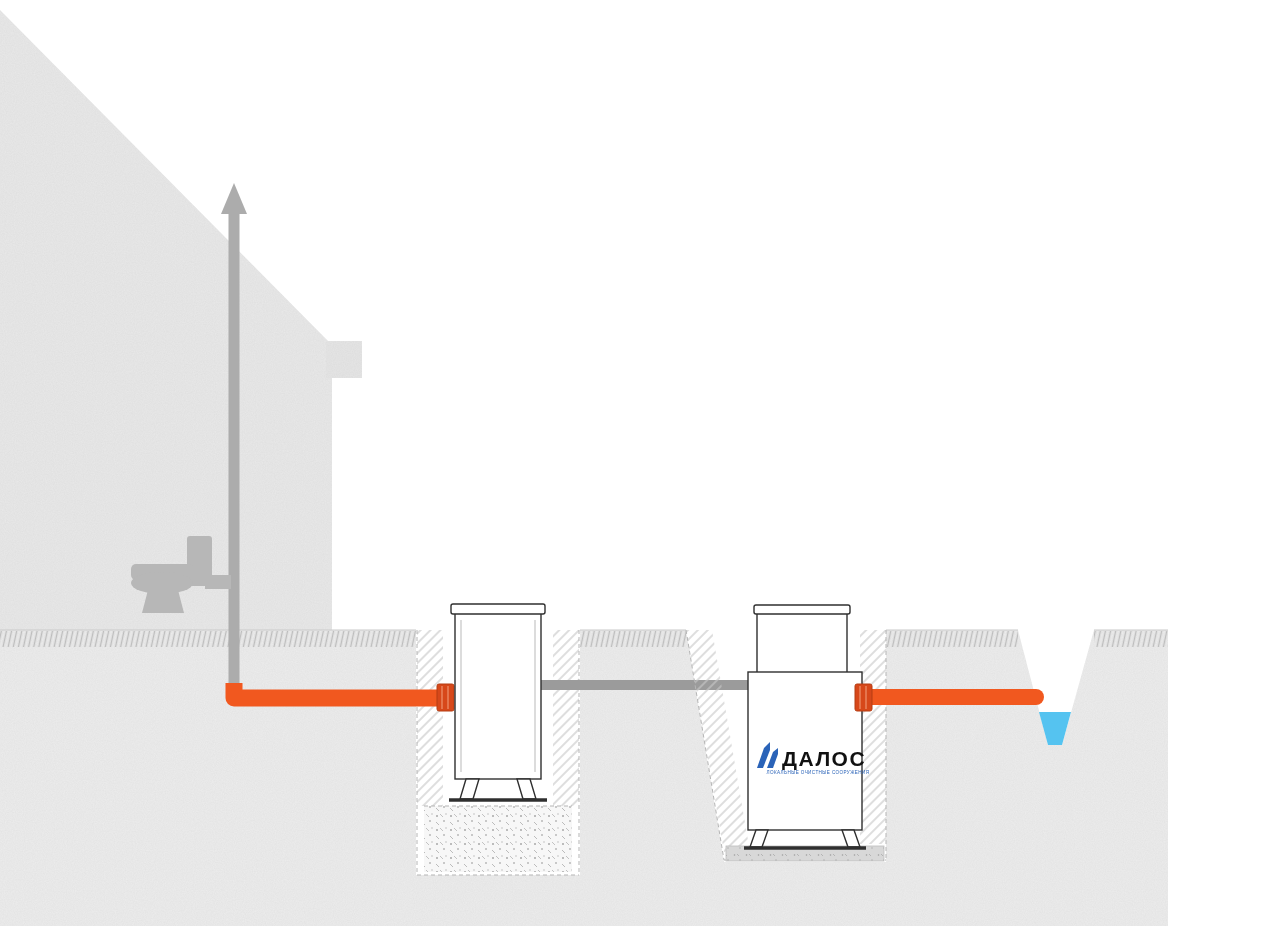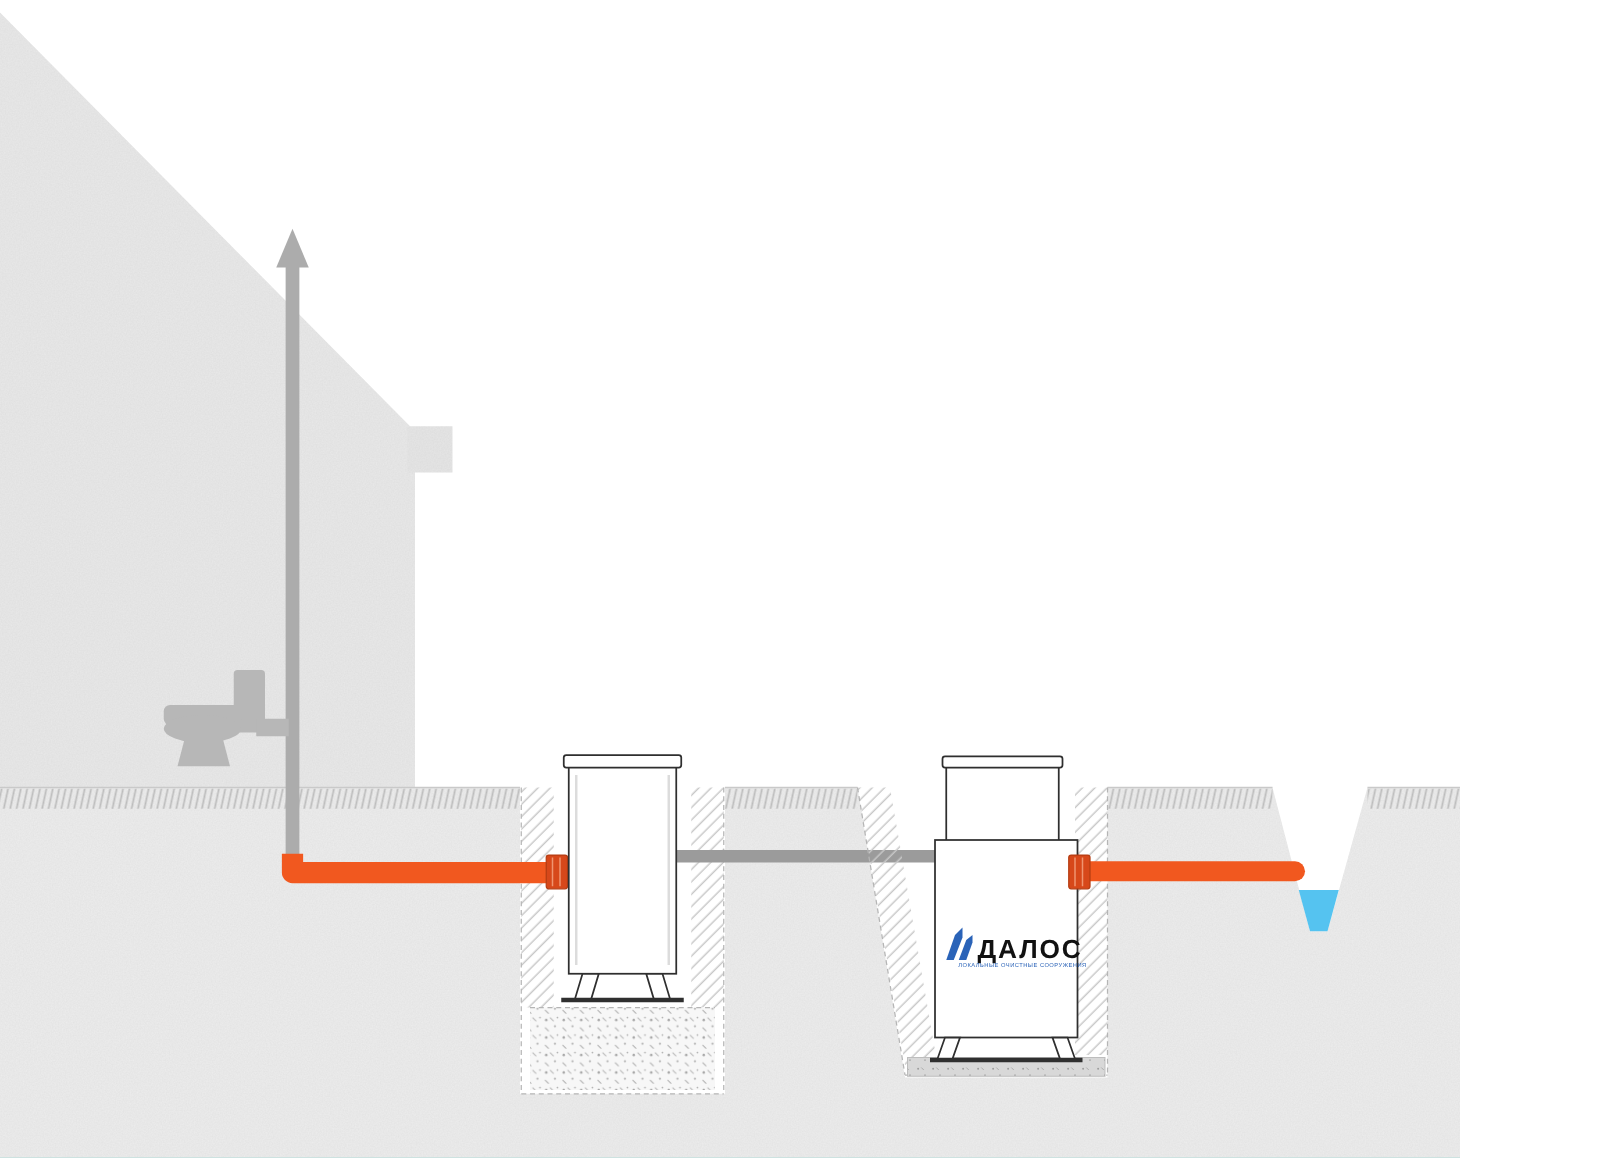--- a/index.html
+++ b/index.html
@@ -1,20 +1,20 @@
 <!DOCTYPE html>
 <html><head>
 <meta charset="utf-8">
 <style>
   html,body{margin:0;padding:0;background:#fff;}
   .stage{
     position:relative;
     width:1168px;height:926px;
     overflow:hidden;
-    background:#0f766e;
+    background:#3b82f6;
     font-family:"Liberation Sans", sans-serif;
   }
   svg{display:block}
   text{font-family:"Liberation Sans", sans-serif;}
   .logo-title{font-weight:bold;font-size:21px;letter-spacing:1.5px;fill:#111;}
   .logo-subtitle{font-size:4.6px;letter-spacing:.4px;fill:#2A63B8;}
 </style>
 </head>
 <body>
 

